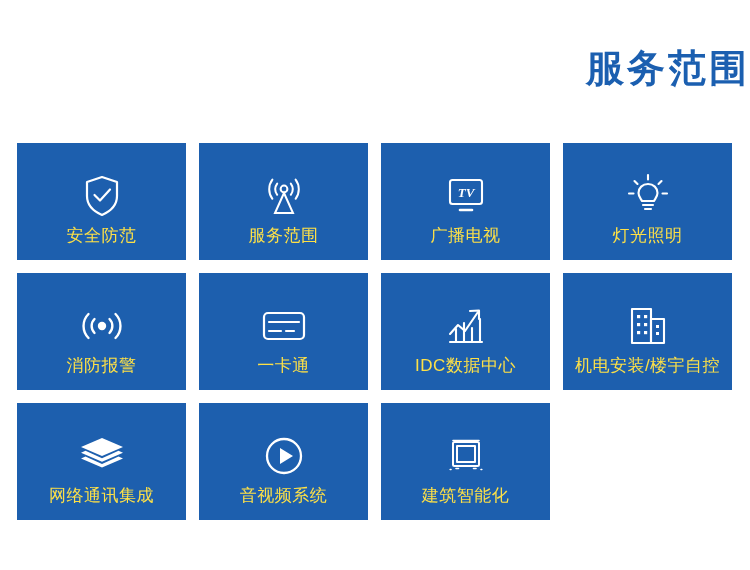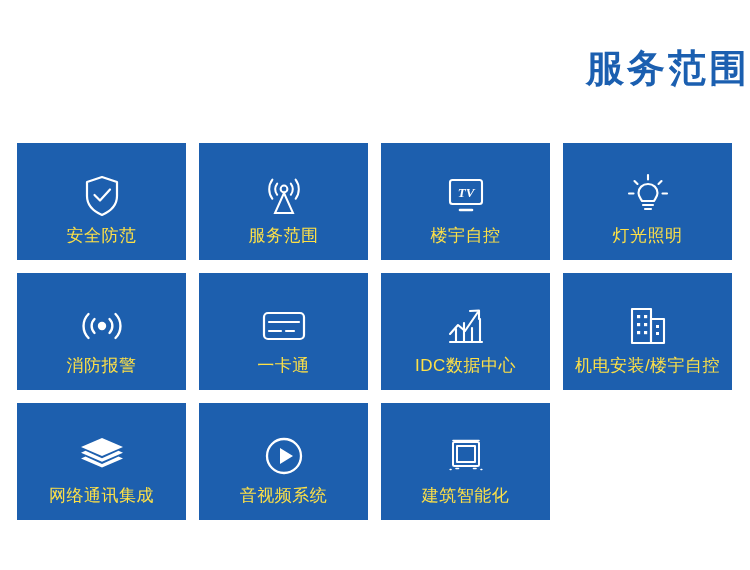--- a/index.html
+++ b/index.html
@@ -117,21 +117,21 @@
     </div>
 
     <div class="tile">
       <span class="tile-icon">
         <svg width="44" height="40" viewBox="0 0 44 40" fill="none" stroke="#ffffff" stroke-width="2.1" stroke-linecap="round" stroke-linejoin="round">
           <rect x="6" y="4" width="32" height="24" rx="2.5"></rect>
           <line x1="16" y1="34" x2="28" y2="34" stroke-width="2.6"></line>
           <text class="tv-text" x="22" y="21" text-anchor="middle" stroke="none">TV</text>
         </svg>
       </span>
-      <span class="tile-label">楼宇自控</span>
+      <span class="tile-label">广播电视</span>
     </div>
 
     <div class="tile">
       <span class="tile-icon">
         <svg width="44" height="44" viewBox="0 0 44 44" fill="none" stroke="#ffffff" stroke-width="2.1" stroke-linecap="round" stroke-linejoin="round">
           <path d="M22 10 C16.5 10 12.5 14 12.5 19 C12.5 22.5 14.8 24.5 16 27 H28 C29.2 24.5 31.5 22.5 31.5 19 C31.5 14 27.5 10 22 10 Z"></path>
           <line x1="17" y1="31" x2="27" y2="31"></line>
           <line x1="19" y1="35" x2="25" y2="35"></line>
           <line x1="22" y1="1" x2="22" y2="5.5"></line>
           <line x1="8.5" y1="7" x2="11.5" y2="10"></line>

